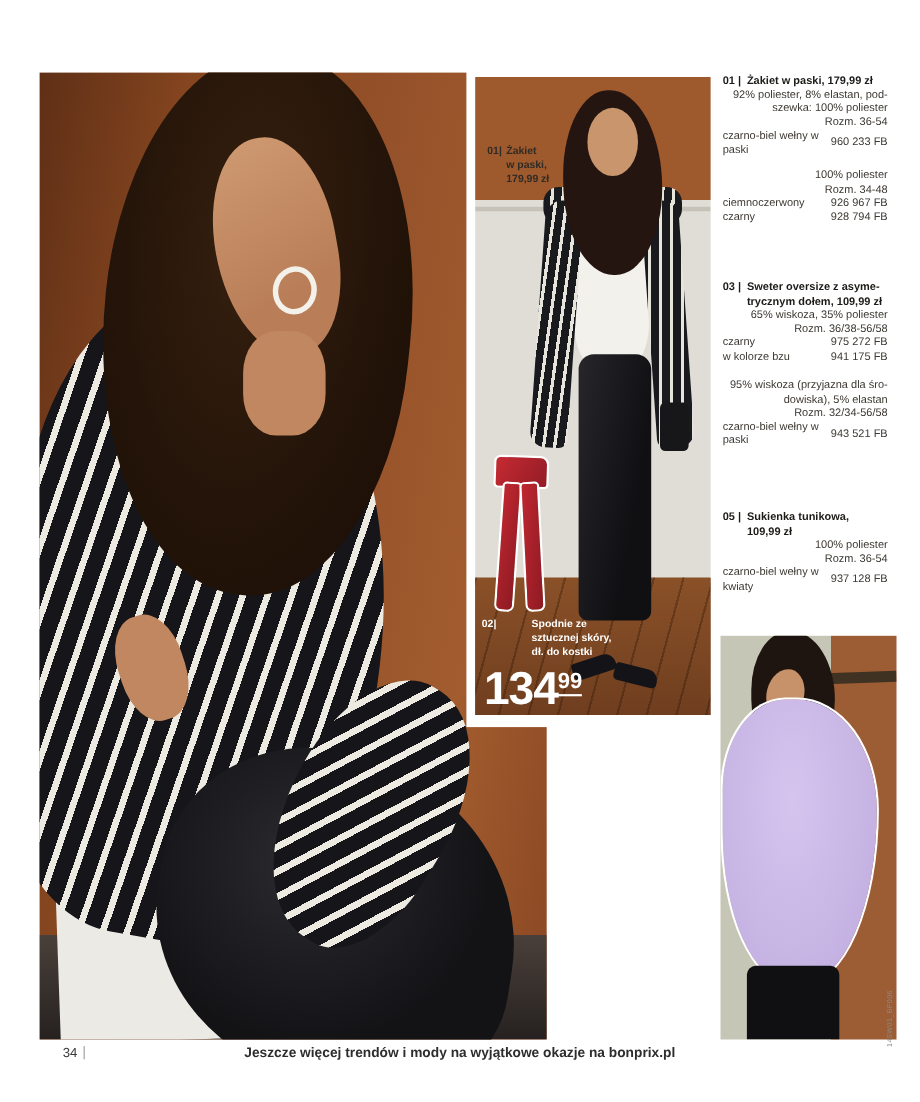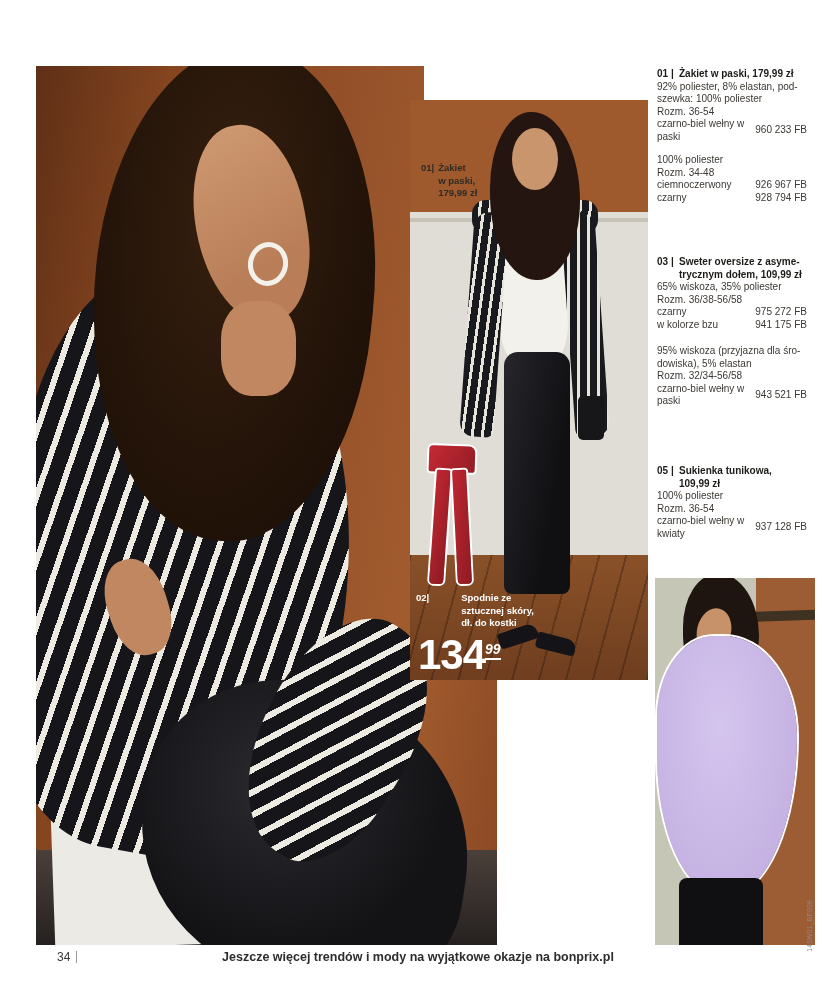--- a/index.html
+++ b/index.html
@@ -31,22 +31,22 @@
     background:repeating-linear-gradient(120deg,#15151a 0 14px,#edeae2 14px 20px);
     border-radius:45% 55% 40% 60%;transform:rotate(32deg);}
   .pm-hand{left:72px;top:492px;width:60px;height:98px;background:#c08760;
     border-radius:45%;transform:rotate(-18deg);}
   .pm-leg{left:105px;top:618px;width:330px;height:300px;
     background:radial-gradient(ellipse at 40% 35%,#2b2b30 0%,#131316 60%);
     border-radius:42% 58% 34% 52%;transform:rotate(9deg);}
 
   
   .frame-mid{left:424px;top:59px;width:231px;height:602px;background:#ffffff;}
-  .photo-mid{left:410px;top:70px;width:238px;height:580px;overflow:hidden;
-    background:linear-gradient(180deg,#9e592c 0 112px,#e0ddd6 112px 455px,#7d4a27 455px 100%);margin-top:30px;}
+  .photo-mid{left:432px;top:70px;width:214px;height:580px;overflow:hidden;
+    background:linear-gradient(180deg,#9e592c 0 112px,#e0ddd6 112px 455px,#7d4a27 455px 100%);}
   .md-rail{left:0;top:118px;width:100%;height:4px;background:#c7c2b8;}
   .md-floor{left:0;top:455px;width:100%;height:125px;
     background:repeating-linear-gradient(105deg,rgba(46,22,8,0.35) 0 2px,rgba(0,0,0,0) 2px 26px),
     linear-gradient(180deg,#8a5128,#6f3e1f);}
   .md-hair{left:80px;top:12px;width:90px;height:168px;background:#241510;border-radius:46% 54% 48% 52%;}
   .md-face{left:102px;top:28px;width:46px;height:62px;background:#c9956d;border-radius:50%;}
   .md-top{left:90px;top:132px;width:68px;height:132px;background:#f3f1ec;border-radius:12px 12px 30% 30%;}
   .md-bl{width:34px;height:225px;background:repeating-linear-gradient(94deg,#191a1e 0 7px,#e7e4dc 7px 10px);}
   .md-bl.l{left:57px;top:112px;border-radius:16px 4px 8px 14px;transform:rotate(4deg);}
   .md-bl.r{left:158px;top:112px;border-radius:4px 16px 14px 8px;transform:rotate(-4deg);}
@@ -63,21 +63,21 @@
   .rp-waist{left:2px;top:0;width:46px;height:26px;background:linear-gradient(120deg,#c62a33,#931c25);border-radius:4px 6px 2px 2px;transform:rotate(2deg);}
   .rp-leg{top:24px;width:14px;height:114px;background:linear-gradient(100deg,#c02731,#8d1a23);}
   .rp-leg.a{left:6px;transform:rotate(4deg);border-radius:2px 2px 4px 4px;}
   .rp-leg.b{left:28px;transform:rotate(-3deg);border-radius:2px 2px 4px 4px;}
 
   
   .ov{display:flex;gap:4px;font-size:9.5px;line-height:12.5px;font-weight:bold;color:#2f2b26;}
   .ov.white{color:#ffffff;gap:32px;}
   .ov .num{flex:none;}
   .price-big{color:#ffffff;font-weight:600;font-size:42px;line-height:42px;letter-spacing:-1px;}
-  .price-big sup{font-size:14px;letter-spacing:0;border-bottom:2px solid #fff;padding-bottom:1px;font-style:italic;}
+  .price-big sup{font-size:20px;letter-spacing:0;border-bottom:2px solid #fff;padding-bottom:1px;}
 
   
   .block-beige{left:512px;top:658px;width:136px;height:222px;background:#d8d4c6;overflow:hidden;}
   .sw-body{left:18px;top:68px;width:96px;height:112px;background:radial-gradient(ellipse at 40% 35%,#2c2c30,#161619 70%);
     border-radius:46% 54% 58% 42% / 38% 46% 62% 54%;transform:rotate(-4deg);}
   .sw-sleeve{left:84px;top:64px;width:26px;height:64px;background:#202024;border-radius:10px;transform:rotate(24deg);}
   .sw-hem{left:30px;top:150px;width:76px;height:34px;background:#141417;border-radius:20% 60% 60% 40%;transform:rotate(-8deg);}
 
   
   .photo-lilac{left:655px;top:578px;width:160px;height:367px;overflow:hidden;
@@ -87,21 +87,21 @@
   .ll-face{left:42px;top:30px;width:34px;height:46px;background:#c79169;border-radius:50%;transform:rotate(14deg);}
   .ll-sweater{left:2px;top:58px;width:140px;height:258px;background:radial-gradient(ellipse at 45% 35%,#d4c5ee,#c4b1e2 75%);
     border-radius:44% 56% 52% 48% / 34% 42% 66% 58%;}
   .ll-pants{left:24px;top:300px;width:84px;height:67px;background:#101013;border-radius:8px 8px 0 0;}
 
   
   .col{left:657px;top:66px;width:150px;font-size:10px;line-height:12.5px;color:#3c3833;}
   .product{position:absolute;left:0;width:150px;}
   .ptitle{display:flex;gap:0;font-weight:bold;color:#1d1b18;}
   .ptitle .pnum{flex:none;width:22px;}
-  .pline{color:#3c3833;}
+  .pline{color:#3c3833;text-align:right;}
   .crow{display:flex;align-items:center;}
   .cname{flex:1;}
   .ccode{white-space:nowrap;padding-left:4px;}
 
   
   .footer-num{left:57px;top:950px;font-size:12px;color:#3a3a3a;display:flex;align-items:center;gap:6px;}
   .footer-num .bar{display:inline-block;width:1px;height:12px;background:#9a9a9a;}
   .footer-txt{left:0;top:950px;width:836px;text-align:center;font-size:12.5px;font-weight:600;color:#2d2d2d;}
   .side-code{left:806px;top:900px;font-size:6.5px;color:#8a8a8a;writing-mode:vertical-rl;transform:rotate(180deg);letter-spacing:0.4px;}
 </style>

